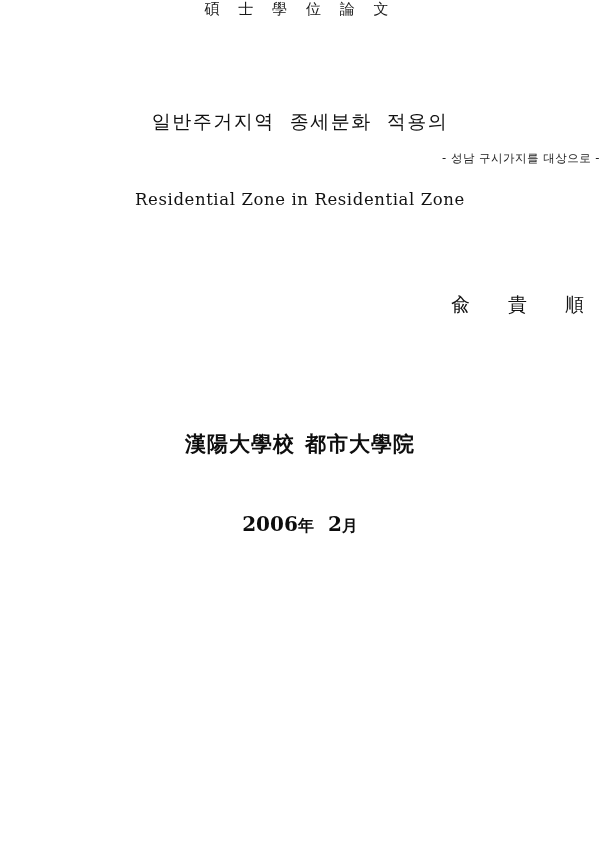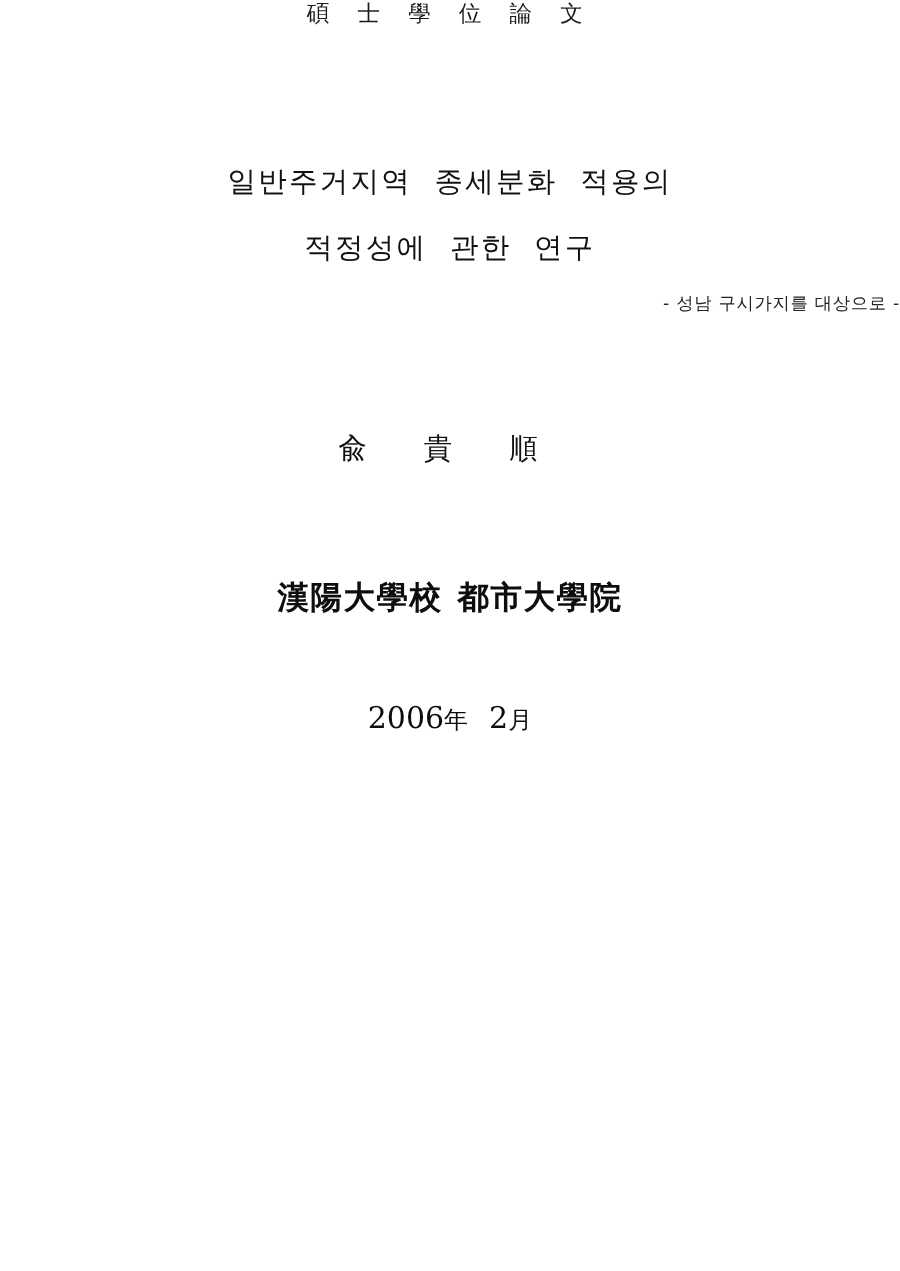--- a/index.html
+++ b/index.html
@@ -65,64 +65,65 @@
   .title-en .line {
     display: block;
   }
   
   .author {
     margin-top: 76px;
     font-size: 19px;
     letter-spacing: 16px;
     color: #111111;
     font-family: "DejaVu Serif", serif;
+    text-align: right;
   }
   
   .institution {
-    margin-top: 72px;
+    margin-top: 112px;
     font-size: 21px;
     letter-spacing: 1px;
     font-weight: bold;
     color: #0d0d0d;
     font-family: "DejaVu Serif", serif;
     text-align: center;
   }
   .institution .gap {
     display: inline-block;
     width: 10px;
   }
   
   .date {
     margin-top: 54px;
     font-size: 19px;
-    font-weight: normal;
+    font-weight: bold;
     color: #0d0d0d;
     font-family: "DejaVu Serif", serif;
   }
   .date .year-num { font-size: 20px; }
   .date .year-char { font-size: 16px; }
   .date .spacer { display: inline-block; width: 14px; }
   .date .month-num { font-size: 20px; }
   .date .month-char { font-size: 16px; }
 </style>
 </head>
 <body>
 
 <div class="page">
 
   <div class="center degree-line">碩 士 學 位 論 文</div>
 
   <div class="center title-ko">
     <span class="line">일반주거지역  종세분화  적용의</span>
-    <span class="line">적정성에  관한  연구</span>
   </div>
 
   <div class="center subtitle-ko">- 성남 구시가지를 대상으로 -</div>
 
   <div class="center title-en">
+    <span class="line">Residential Zone in Residential Zone</span>
   </div>
 
   <div class="center author">兪    貴    順</div>
 
   <div class="center institution">
     <span>漢陽大學校</span><span class="gap"></span><span>都市大學院</span>
   </div>
 
   <div class="center date">
     <span class="year-num">2006</span><span class="year-char">年</span><span class="spacer"></span><span class="month-num">2</span><span class="month-char">月</span>

